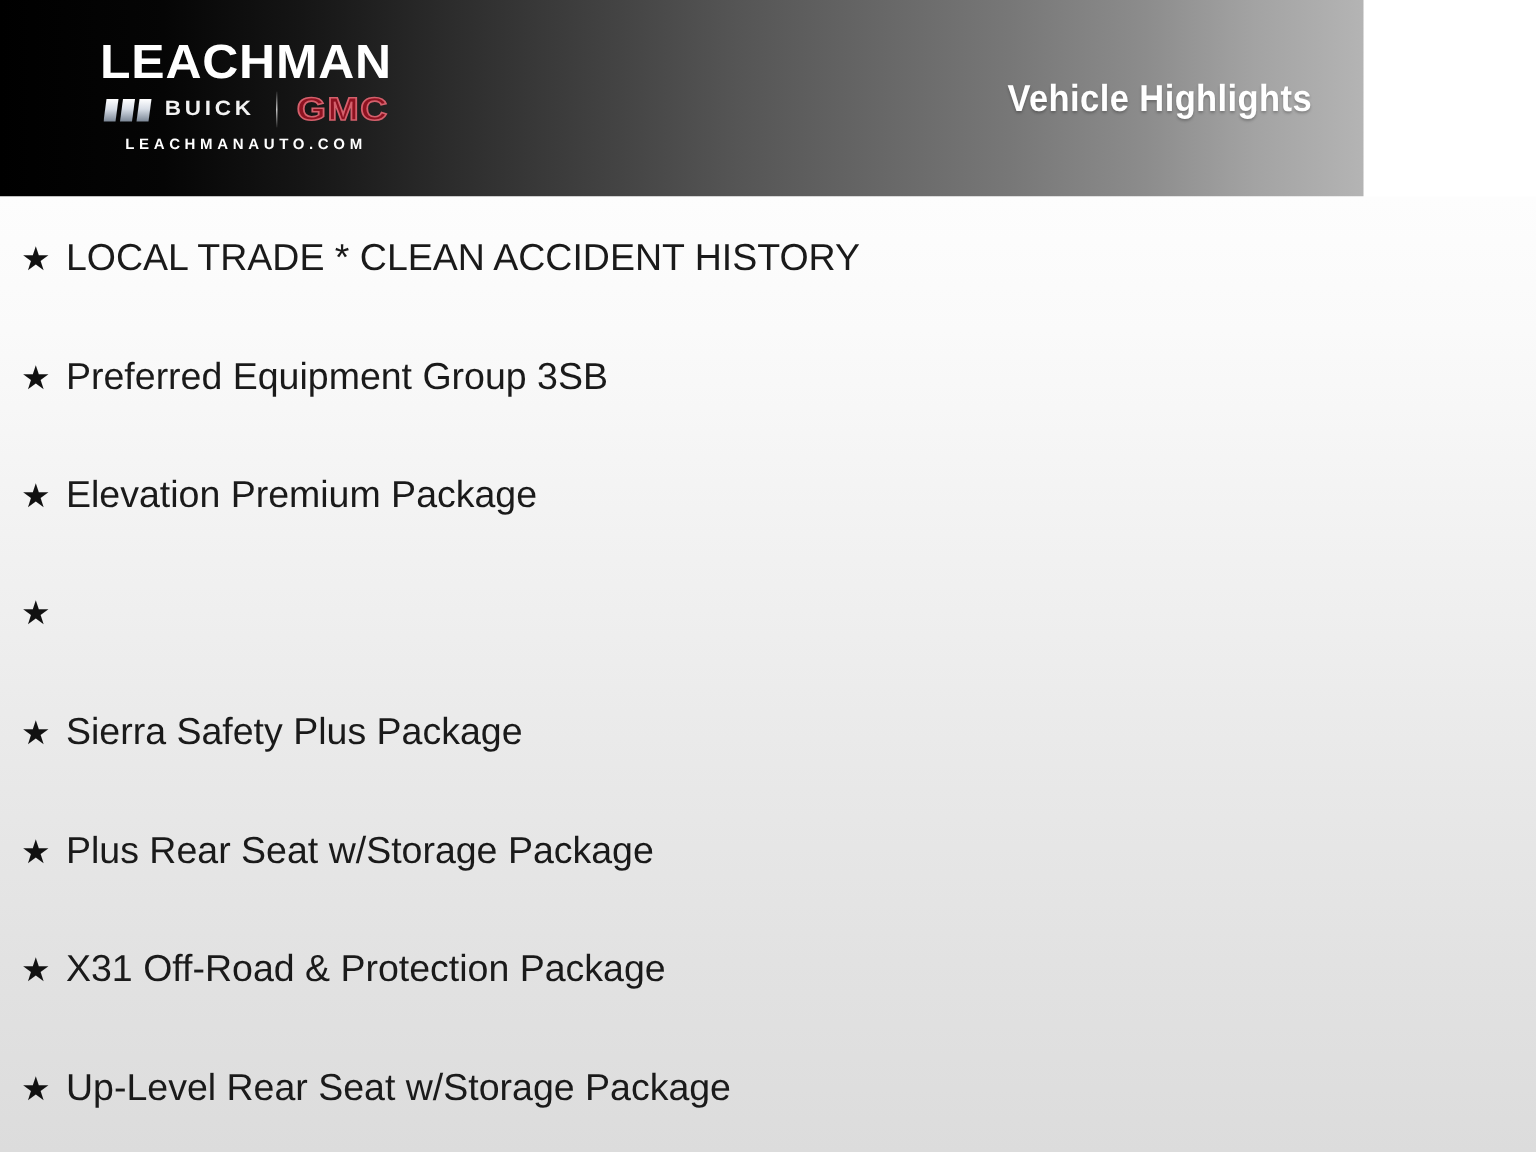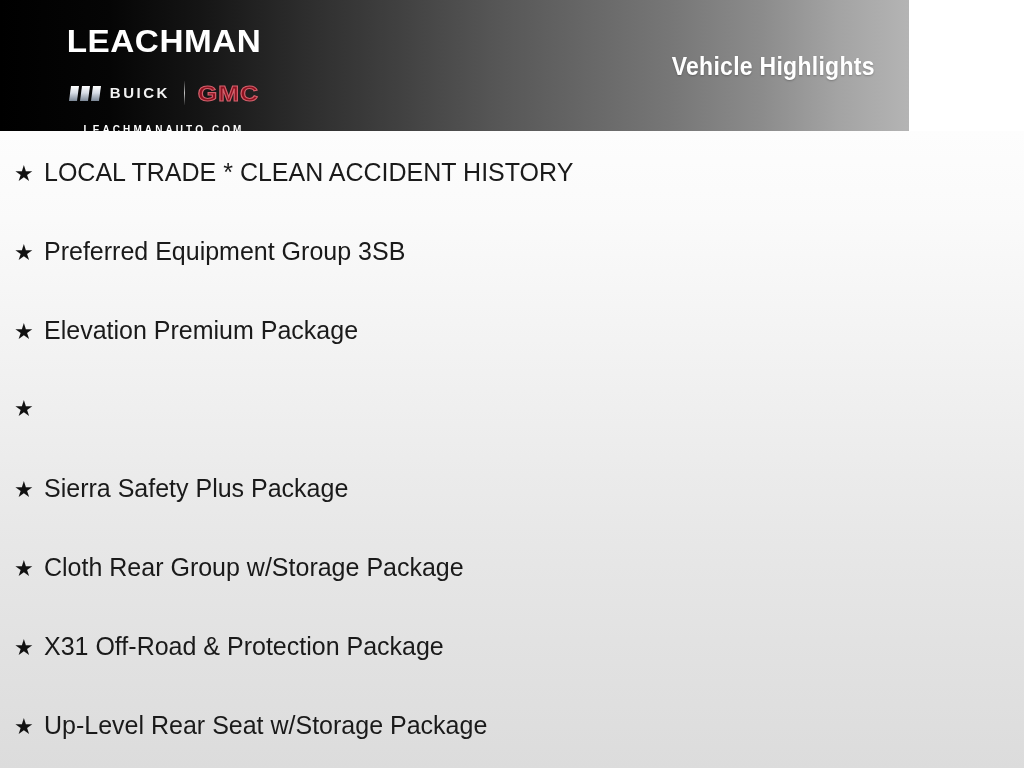--- a/index.html
+++ b/index.html
@@ -67,21 +67,21 @@
     text-align: center;
     transform: scaleX(1.04);
     transform-origin: center;
   }
 
   .logo-brands {
     display: flex;
     align-items: center;
     justify-content: center;
     height: 26px;
-    margin-top: 20px;
+    margin-top: 0;
   }
 
   .tri-shield {
     display: block;
     width: 34px;
     height: 17px;
     margin-right: 7px;
   }
 
   .buick-word {
@@ -109,21 +109,21 @@
     letter-spacing: 1px;
     line-height: 25px;
     color: #8e1220;
     -webkit-text-stroke: 1.2px #d4606c;
     text-transform: uppercase;
     transform: scaleY(0.86);
   }
 
   .logo-url {
     display: block;
-    margin-top: 18px;
+    margin-top: 5px;
     color: #ffffff;
     font-family: "Liberation Sans", sans-serif;
     font-weight: bold;
     font-size: 10px;
     letter-spacing: 3.1px;
     text-align: center;
     text-transform: uppercase;
     white-space: nowrap;
   }
 
@@ -253,21 +253,21 @@
         </li>
         <li class="highlight-item">
           <span class="bullet-star">★</span>
         </li>
         <li class="highlight-item">
           <span class="bullet-star">★</span>
           <span class="highlight-text">Sierra Safety Plus Package</span>
         </li>
         <li class="highlight-item">
           <span class="bullet-star">★</span>
-          <span class="highlight-text">Cloth Rear Group w/Storage Package</span>
+          <span class="highlight-text">Plus Rear Seat w/Storage Package</span>
         </li>
         <li class="highlight-item">
           <span class="bullet-star">★</span>
           <span class="highlight-text">X31 Off-Road &amp; Protection Package</span>
         </li>
         <li class="highlight-item">
           <span class="bullet-star">★</span>
           <span class="highlight-text">Up-Level Rear Seat w/Storage Package</span>
         </li>
       </ul>

